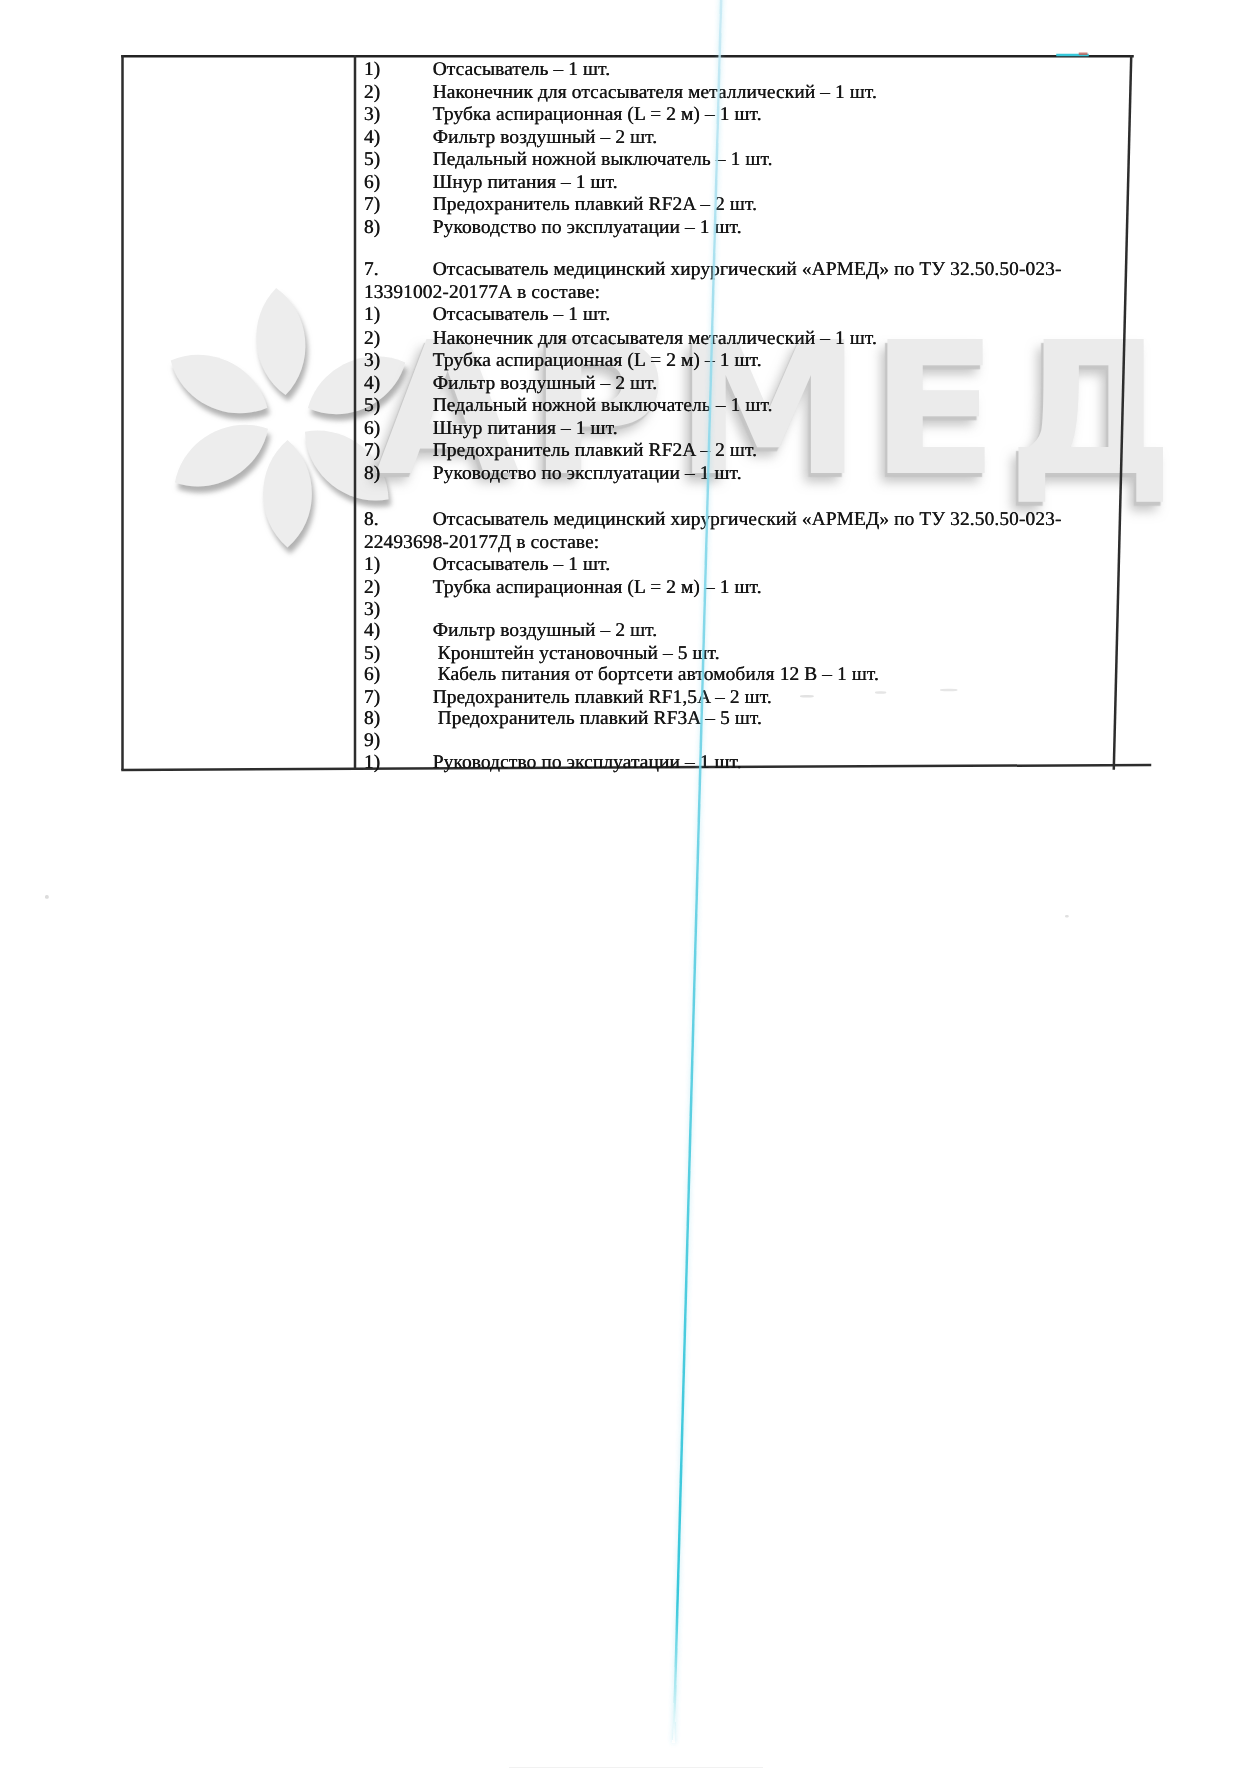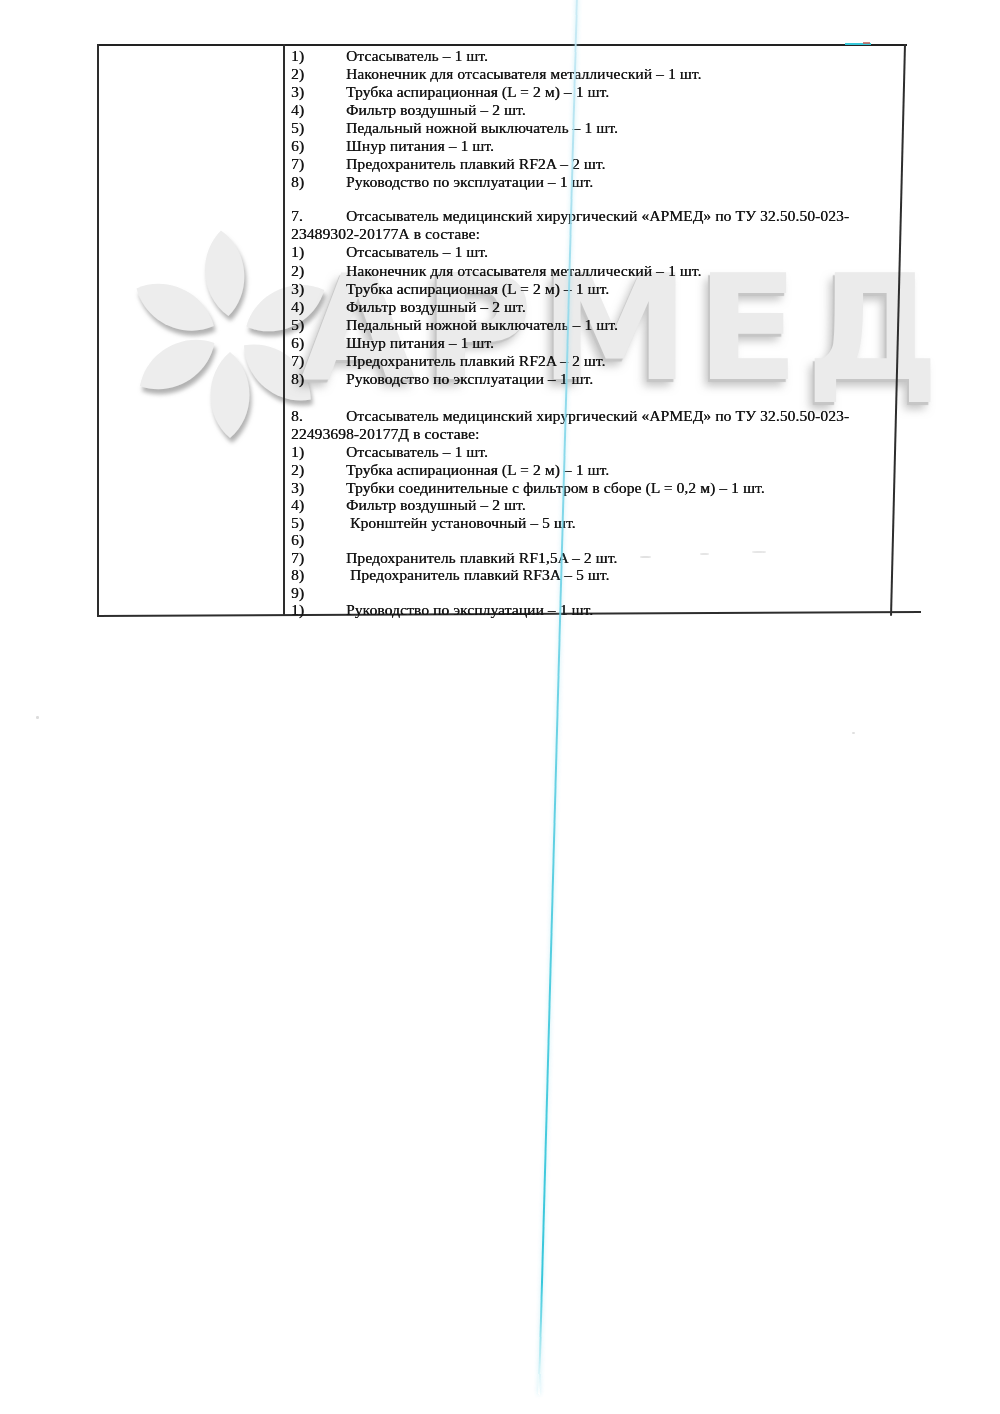--- a/index.html
+++ b/index.html
@@ -132,21 +132,21 @@
             <span class="txt">Руководство по эксплуатации – 1 шт.</span>
           </div>
         </div>
 
       <div class="gap1"></div>
 
       <div class="row heading">
         <span class="num">7.</span>
         <span class="txt">Отсасыватель медицинский хирургический «АРМЕД» по ТУ 32.50.50-023-</span>
       </div>
-      <div class="hcont">23489302-20177А в составе:</div>
+      <div class="hcont">13391002-20177А в составе:</div>
       <div>
           <div class="row">
             <span class="num">1)</span>
             <span class="txt">Отсасыватель – 1 шт.</span>
           </div>
           <div class="row">
             <span class="num">2)</span>
             <span class="txt">Наконечник для отсасывателя металлический – 1 шт.</span>
           </div>
           <div class="row">
@@ -186,32 +186,32 @@
           <div class="row">
             <span class="num">1)</span>
             <span class="txt">Отсасыватель – 1 шт.</span>
           </div>
           <div class="row">
             <span class="num">2)</span>
             <span class="txt">Трубка аспирационная (L = 2 м) – 1 шт.</span>
           </div>
           <div class="row">
             <span class="num">3)</span>
-            <span class="txt">Трубки соединительные с фильтром в сборе (L = 0,2 м) – 1 шт.</span>
           </div>
           <div class="row">
             <span class="num">4)</span>
             <span class="txt">Фильтр воздушный – 2 шт.</span>
           </div>
           <div class="row">
             <span class="num">5)</span>
             <span class="txt"> Кронштейн установочный – 5 шт.</span>
           </div>
           <div class="row">
             <span class="num">6)</span>
+            <span class="txt"> Кабель питания от бортсети автомобиля 12 В – 1 шт.</span>
           </div>
           <div class="row">
             <span class="num">7)</span>
             <span class="txt">Предохранитель плавкий RF1,5A – 2 шт.</span>
           </div>
           <div class="row">
             <span class="num">8)</span>
             <span class="txt"> Предохранитель плавкий RF3A – 5 шт.</span>
           </div>
           <div class="row">

